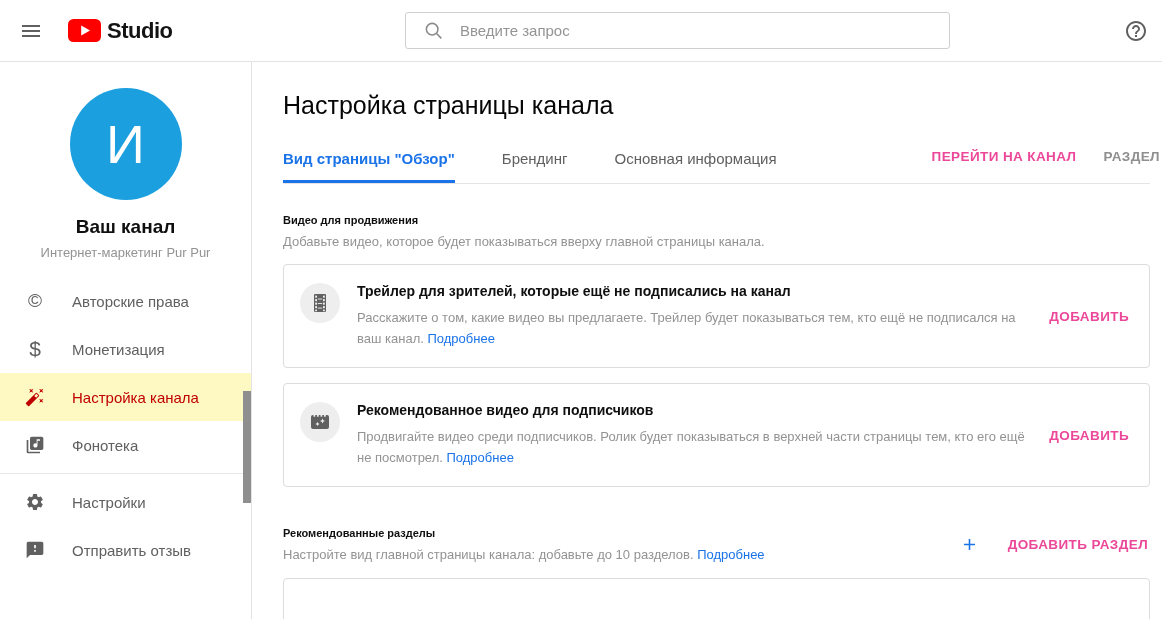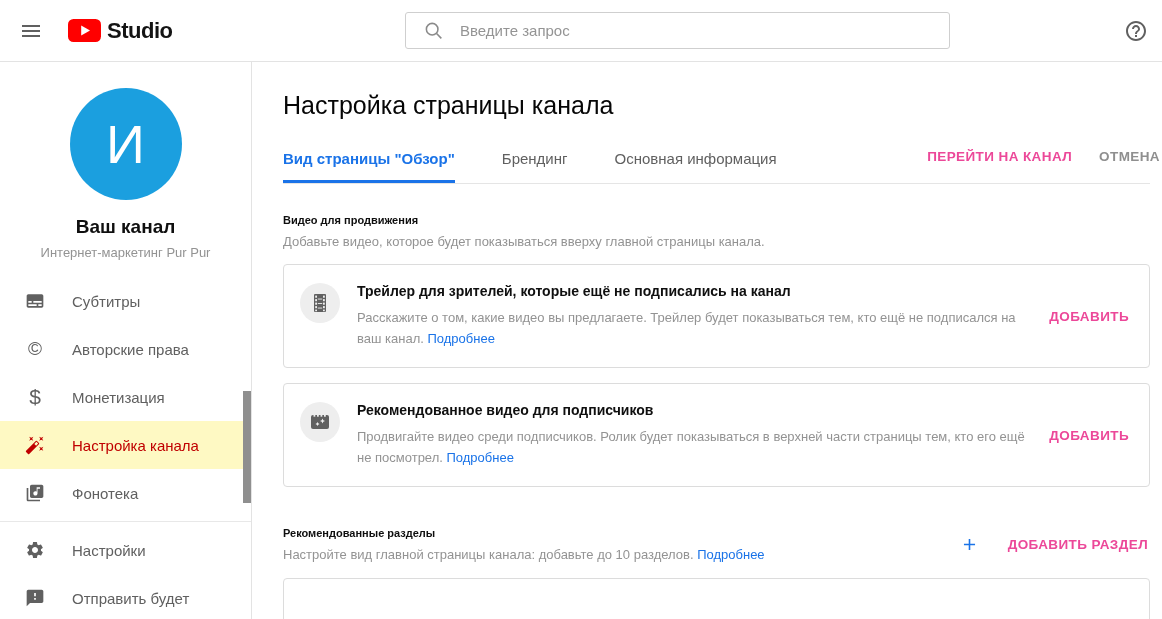--- a/index.html
+++ b/index.html
@@ -110,28 +110,20 @@
     <div class="profile">
       <div class="avatar">
         <span>И</span>
       </div>
       <div class="channel-name">Ваш канал</div>
       <div class="channel-sub">Интернет-маркетинг Pur Pur</div>
     </div>
 
     <div class="menu">
       <div class="menu-item">
-        <span class="mi-icon">
-          <svg width="20" height="20" viewBox="0 0 24 24">
-              <path fill="#606060" d="M20 4H4c-1.1 0-2 .9-2 2v12c0 1.1.9 2 2 2h16c1.1 0 2-.9 2-2V6c0-1.1-.9-2-2-2zM4 12h4v2H4v-2zm10 6H4v-2h10v2zm6 0h-4v-2h4v2zm0-4H10v-2h10v2z"></path>
-            </svg>
-        </span>
-        <span class="mi-label">Субтитры</span>
-      </div>
-      <div class="menu-item">
         <span class="mi-icon" style="font-size:19px;">©</span>
         <span class="mi-label">Авторские права</span>
       </div>
       <div class="menu-item">
         <span class="mi-icon" style="font-size:21px;">$</span>
         <span class="mi-label">Монетизация</span>
       </div>
       <div class="menu-item active">
         <span class="mi-icon">
           <svg width="20" height="20" viewBox="0 0 24 24">
@@ -158,37 +150,37 @@
             </svg>
         </span>
         <span class="mi-label">Настройки</span>
       </div>
       <div class="menu-item">
         <span class="mi-icon">
           <svg width="20" height="20" viewBox="0 0 24 24">
               <path fill="#606060" d="M20 2H4c-1.1 0-1.99.9-1.99 2L2 22l4-4h14c1.1 0 2-.9 2-2V4c0-1.1-.9-2-2-2zm-7 12h-2v-2h2v2zm0-4h-2V6h2v4z"></path>
             </svg>
         </span>
-        <span class="mi-label">Отправить будет</span>
+        <span class="mi-label">Отправить отзыв</span>
       </div>
     </div>
 
     <div class="scroll-thumb"></div>
   </div>
 
   <div class="main">
     <div class="page-title">Настройка страницы канала</div>
 
     <div class="tabbar">
       <div class="tab active">Вид страницы "Обзор"</div>
       <div class="tab">Брендинг</div>
       <div class="tab">Основная информация</div>
       <div class="tab-actions">
         <span class="btn-text btn-blue">ПЕРЕЙТИ НА КАНАЛ</span>
-        <span class="btn-text btn-gray">ОТМЕНА</span>
+        <span class="btn-text btn-gray">РАЗДЕЛ</span>
       </div>
     </div>
 
     <div class="section-title">Видео для продвижения</div>
     <div class="section-sub">Добавьте видео, которое будет показываться вверху главной страницы канала.</div>
 
     <div class="card">
       <div class="card-icon">
         <svg width="24" height="24" viewBox="0 0 24 24">
           <rect x="6" y="3" width="12" height="18" rx="1" fill="#606060"></rect>

